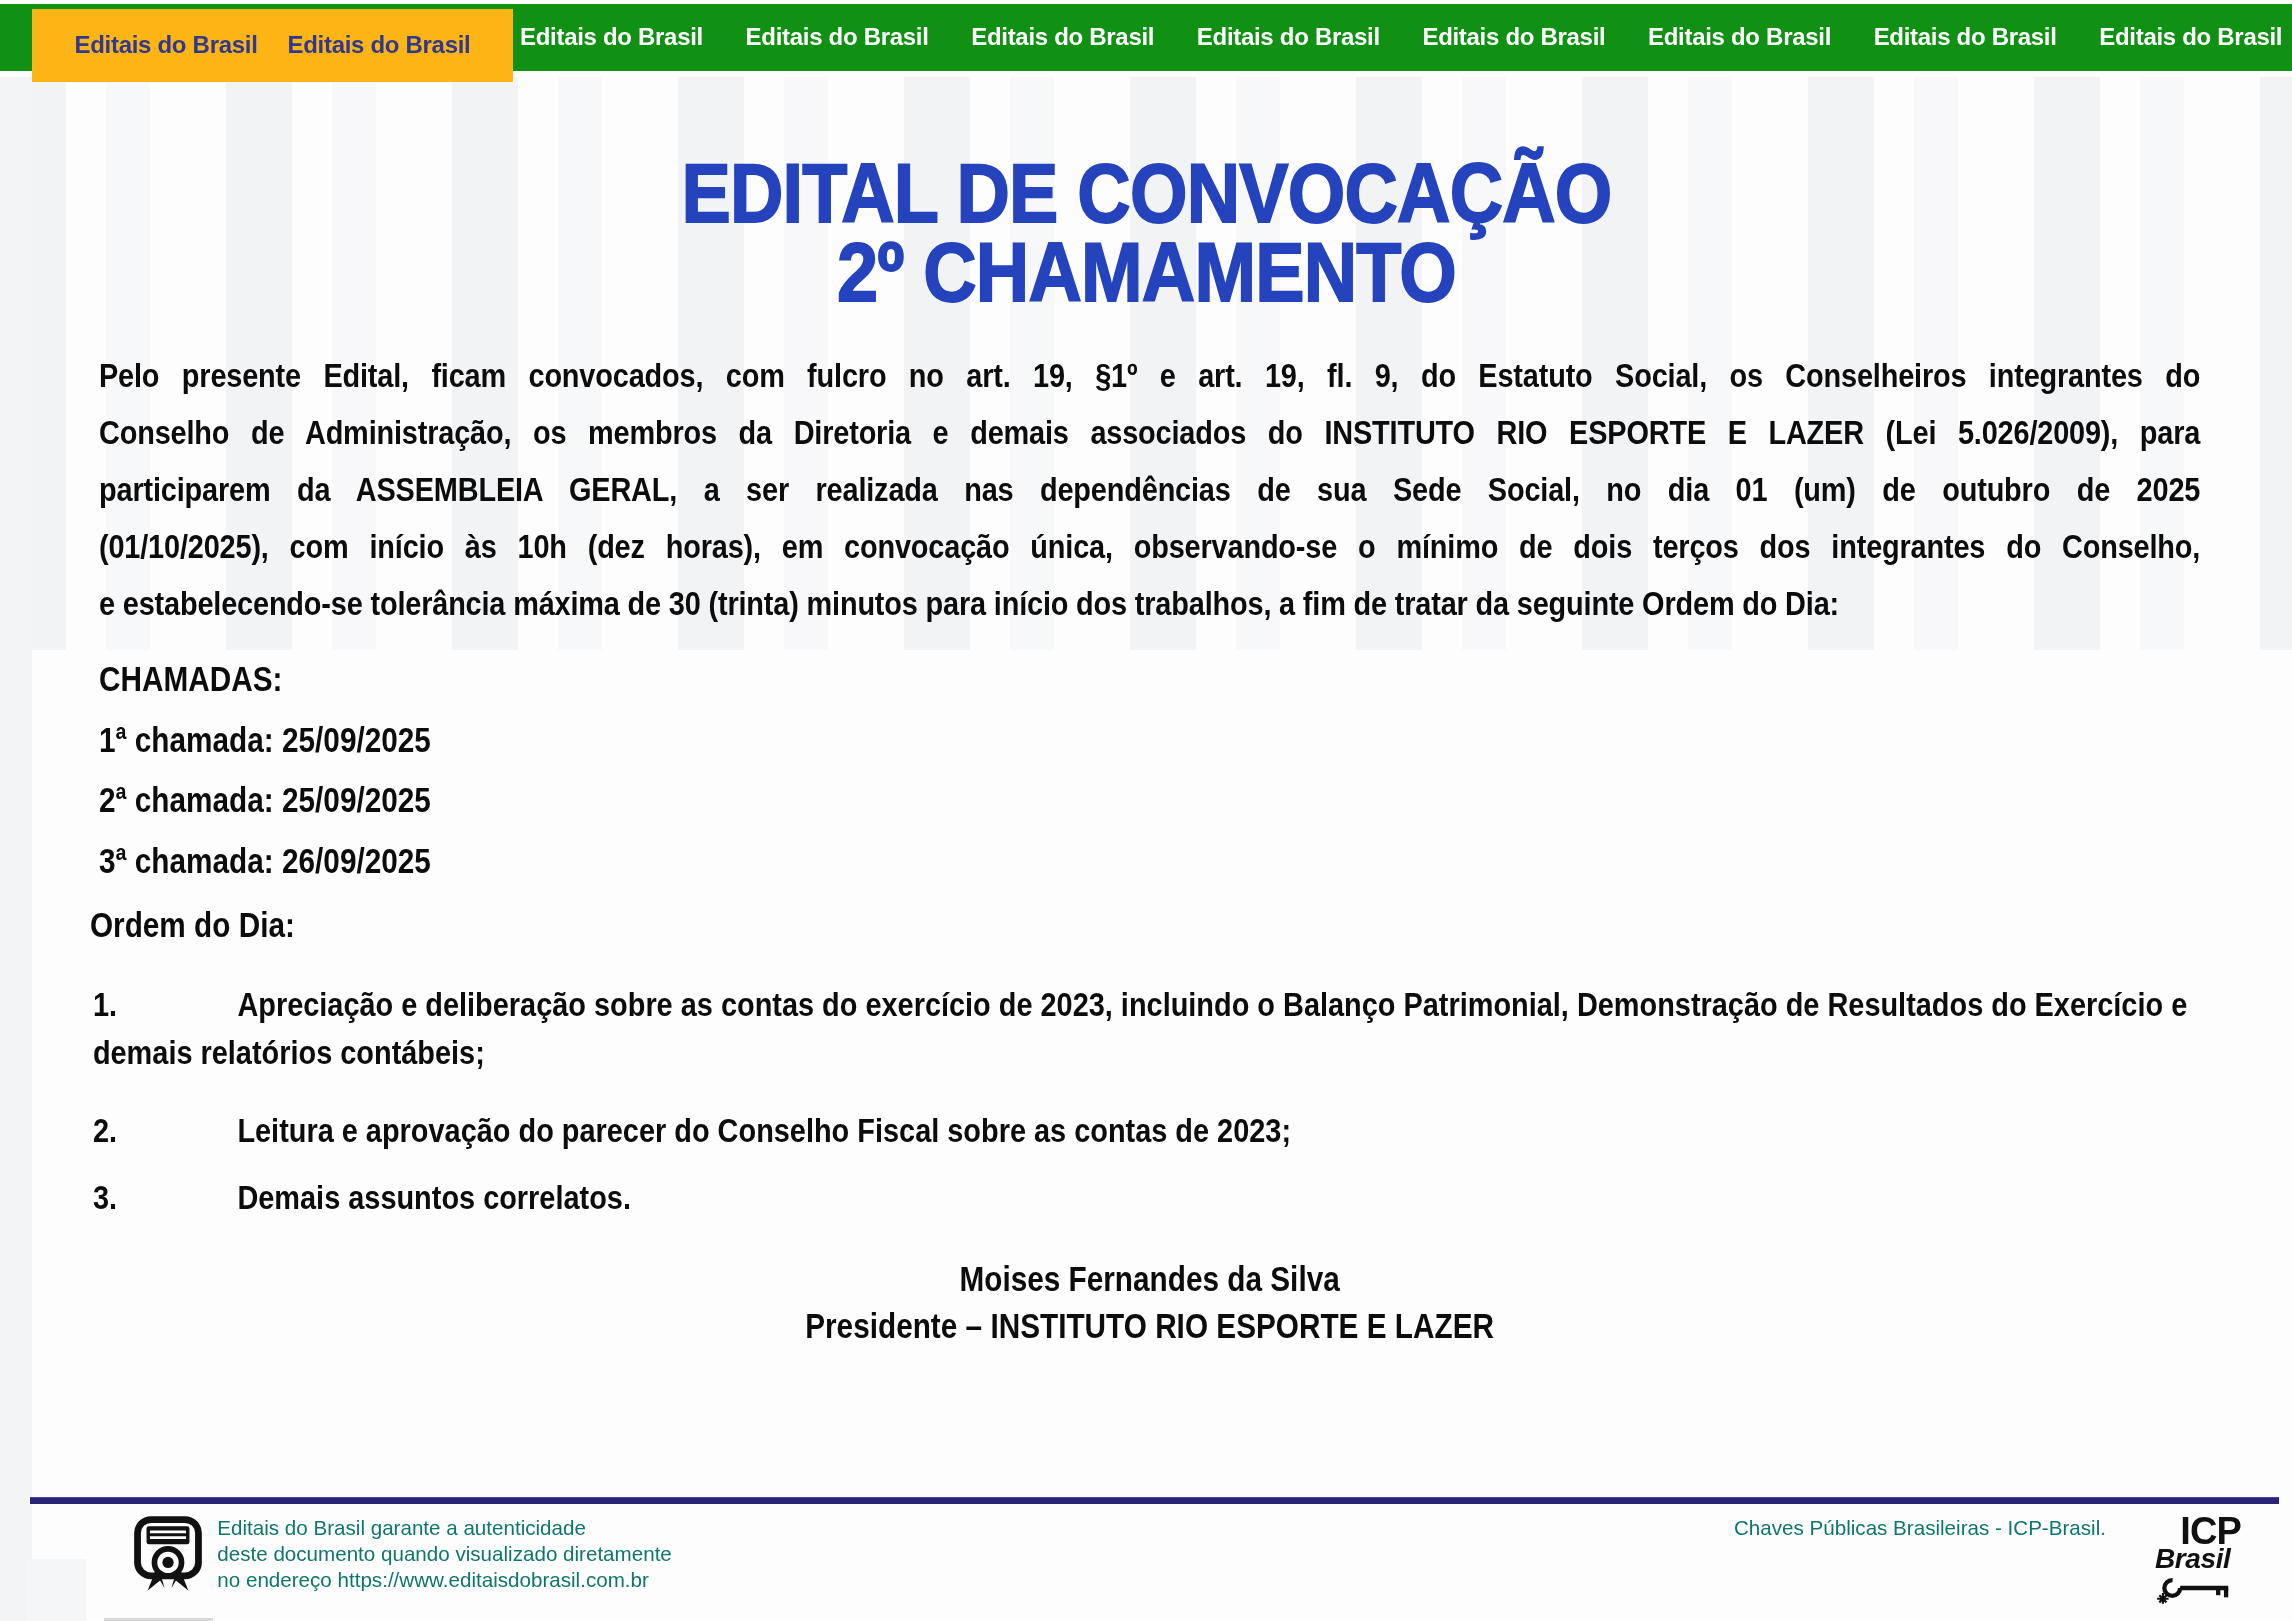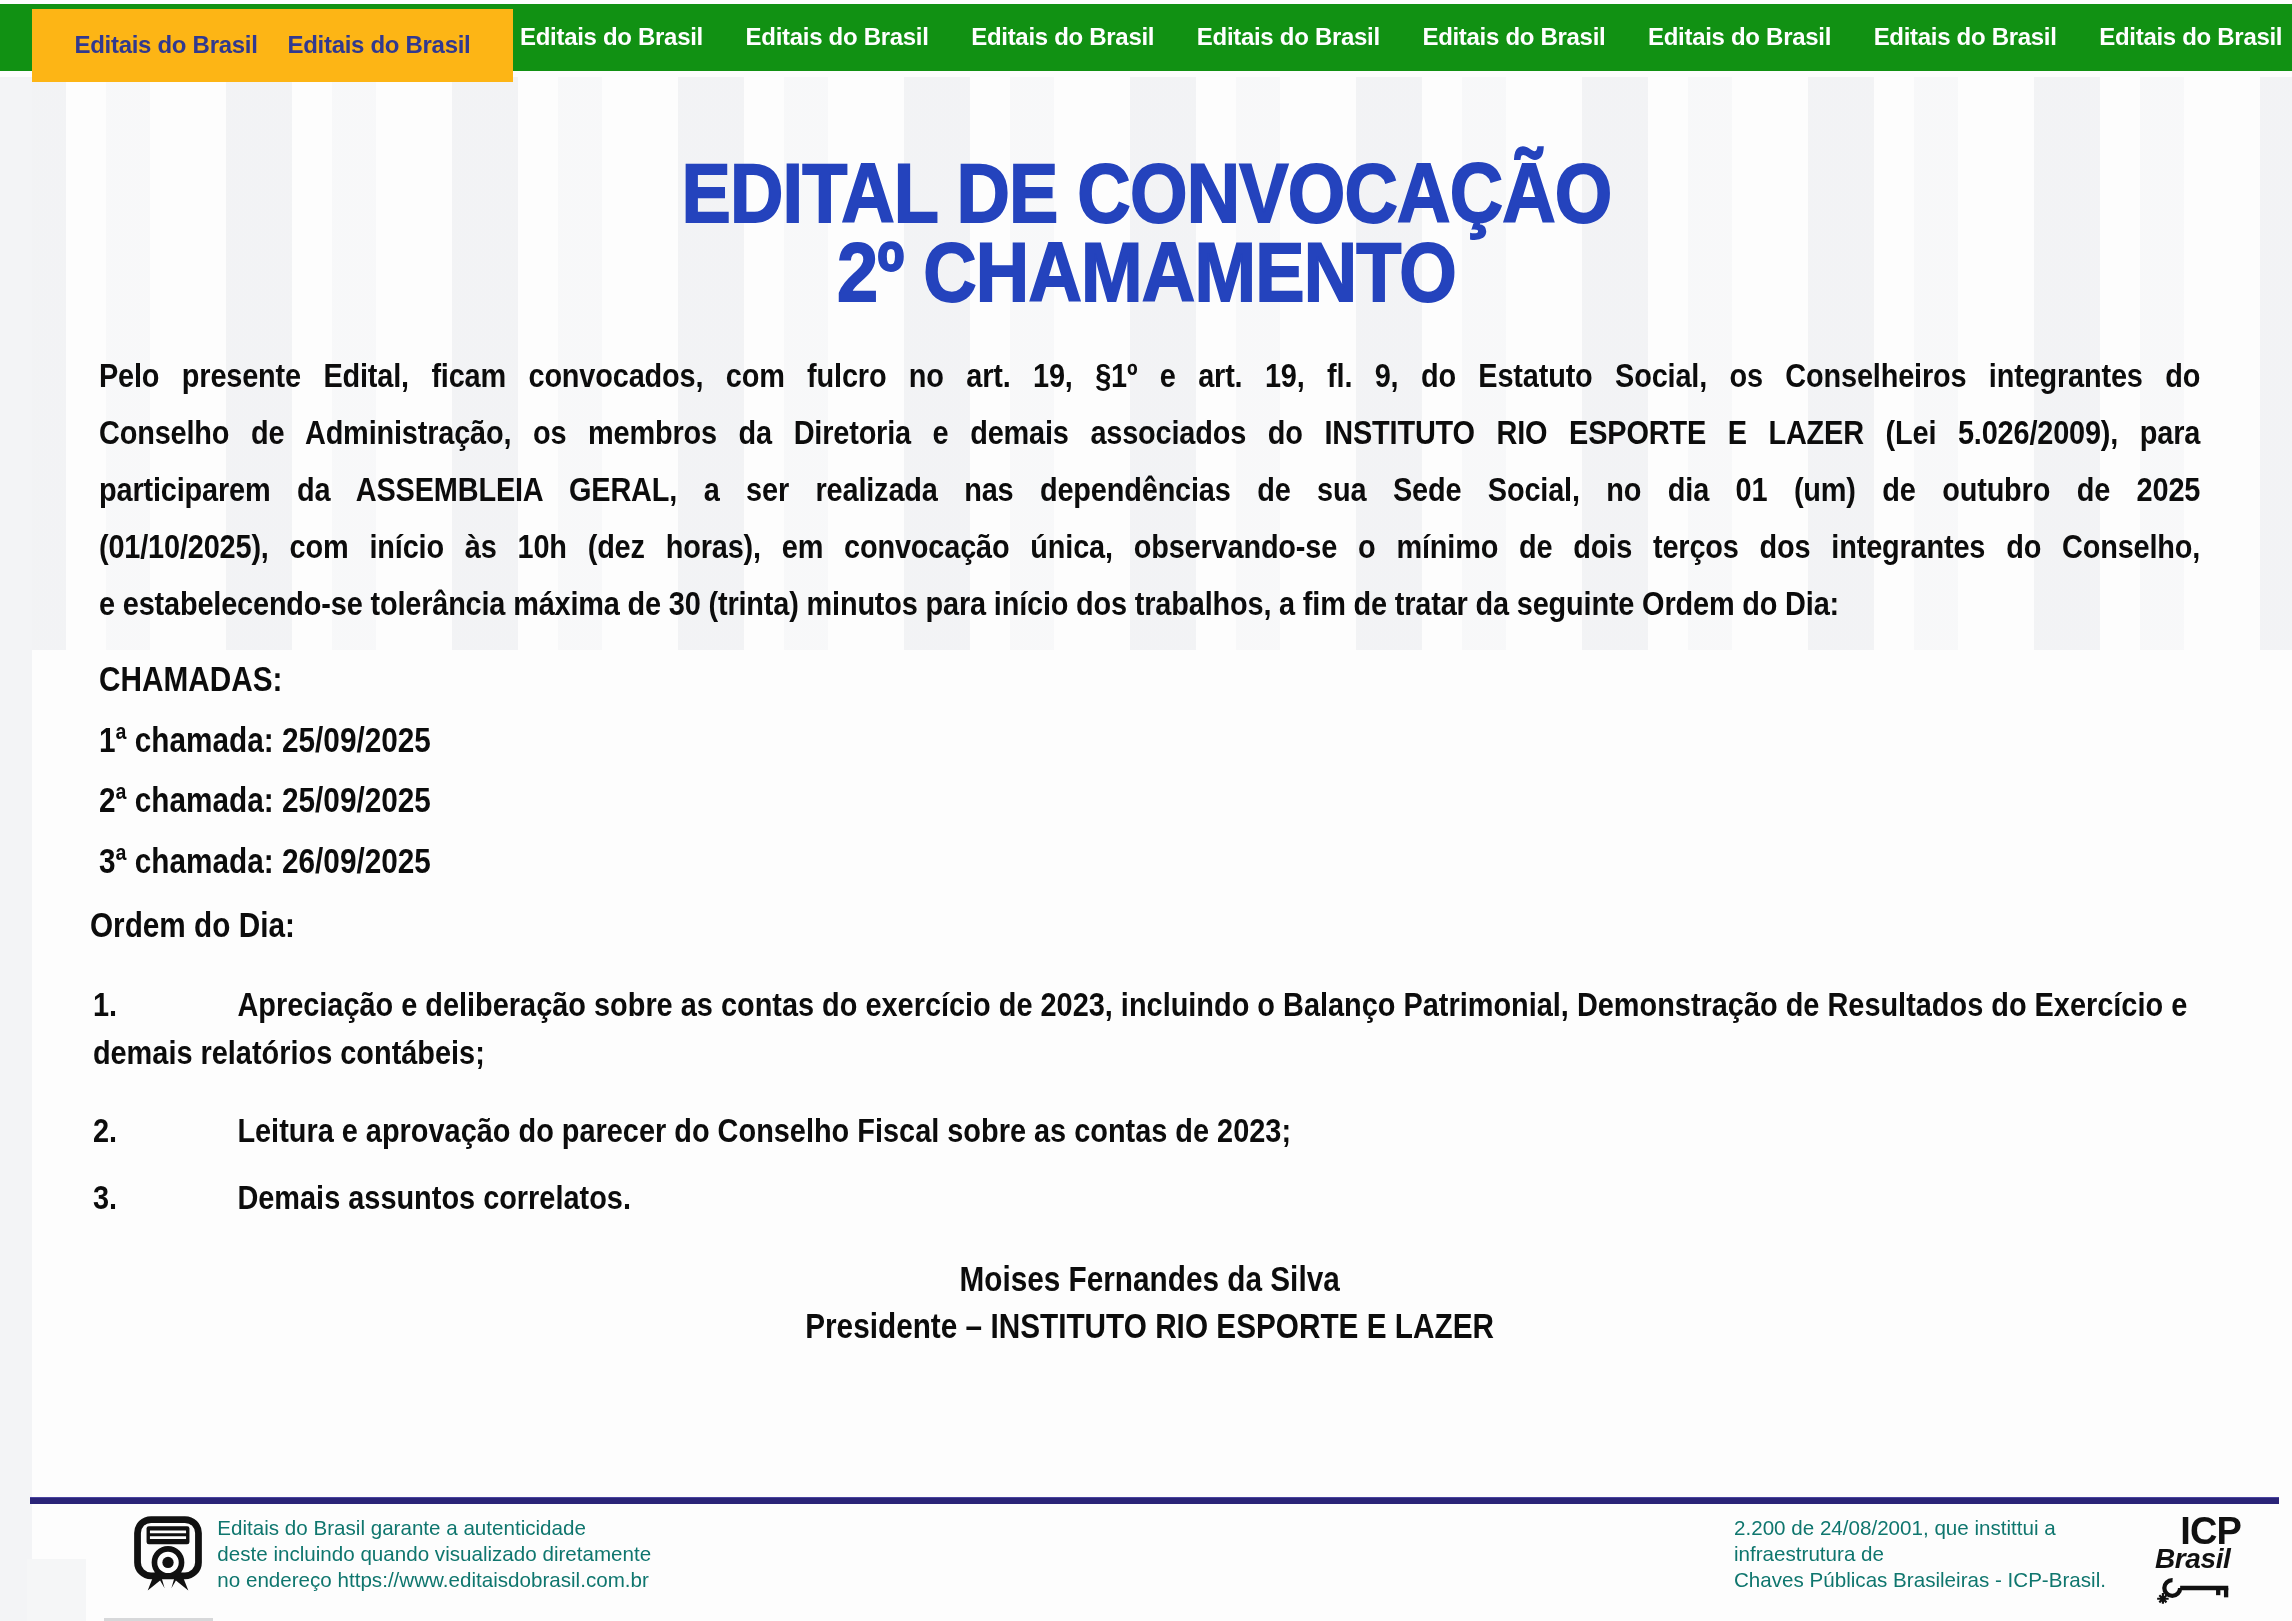--- a/index.html
+++ b/index.html
@@ -184,28 +184,27 @@
       <rect x="12" y="10" width="38" height="16" rx="2" fill="#111"></rect>
       <line x1="15" y1="15" x2="47" y2="15" stroke="#fff" stroke-width="2.5"></line>
       <line x1="15" y1="20" x2="47" y2="20" stroke="#fff" stroke-width="2.5"></line>
       <polygon points="22,44 13,67 24,58 28,65" fill="#111"></polygon>
       <polygon points="40,44 49,67 38,58 34,65" fill="#111"></polygon>
       <circle cx="31" cy="42" r="12" fill="#fff" stroke="#111" stroke-width="5"></circle>
       <circle cx="31" cy="42" r="5" fill="#111"></circle>
     </svg>
     <div class="footer-text">
       <div>Editais do Brasil garante a autenticidade</div>
-      <div>deste incluindo quando visualizado diretamente</div>
+      <div>deste documento quando visualizado diretamente</div>
       <div>no endereço https://www.editaisdobrasil.com.br</div>
     </div>
   </div>
 
   <div class="footer-right">
     <div class="footer-text" style="width:405px;">
-      <div>2.200 de 24/08/2001, que instittui a infraestrutura de</div>
       <div>Chaves Públicas Brasileiras - ICP-Brasil.</div>
     </div>
     <div class="icp-logo">
       <div class="icp-line1">ICP</div>
       <div class="icp-line2">Brasil</div>
       <svg width="79" height="32" viewBox="0 0 110 44" style="margin-top:1.8px;">
         <circle cx="24" cy="22" r="11" fill="none" stroke="#111" stroke-width="6" stroke-dasharray="52 17"></circle>
         <path d="M35 22 H102" fill="none" stroke="#111" stroke-width="6"></path>
         <path d="M88 22 v10" stroke="#111" stroke-width="6"></path>
         <path d="M99 22 v13" stroke="#111" stroke-width="6"></path>

